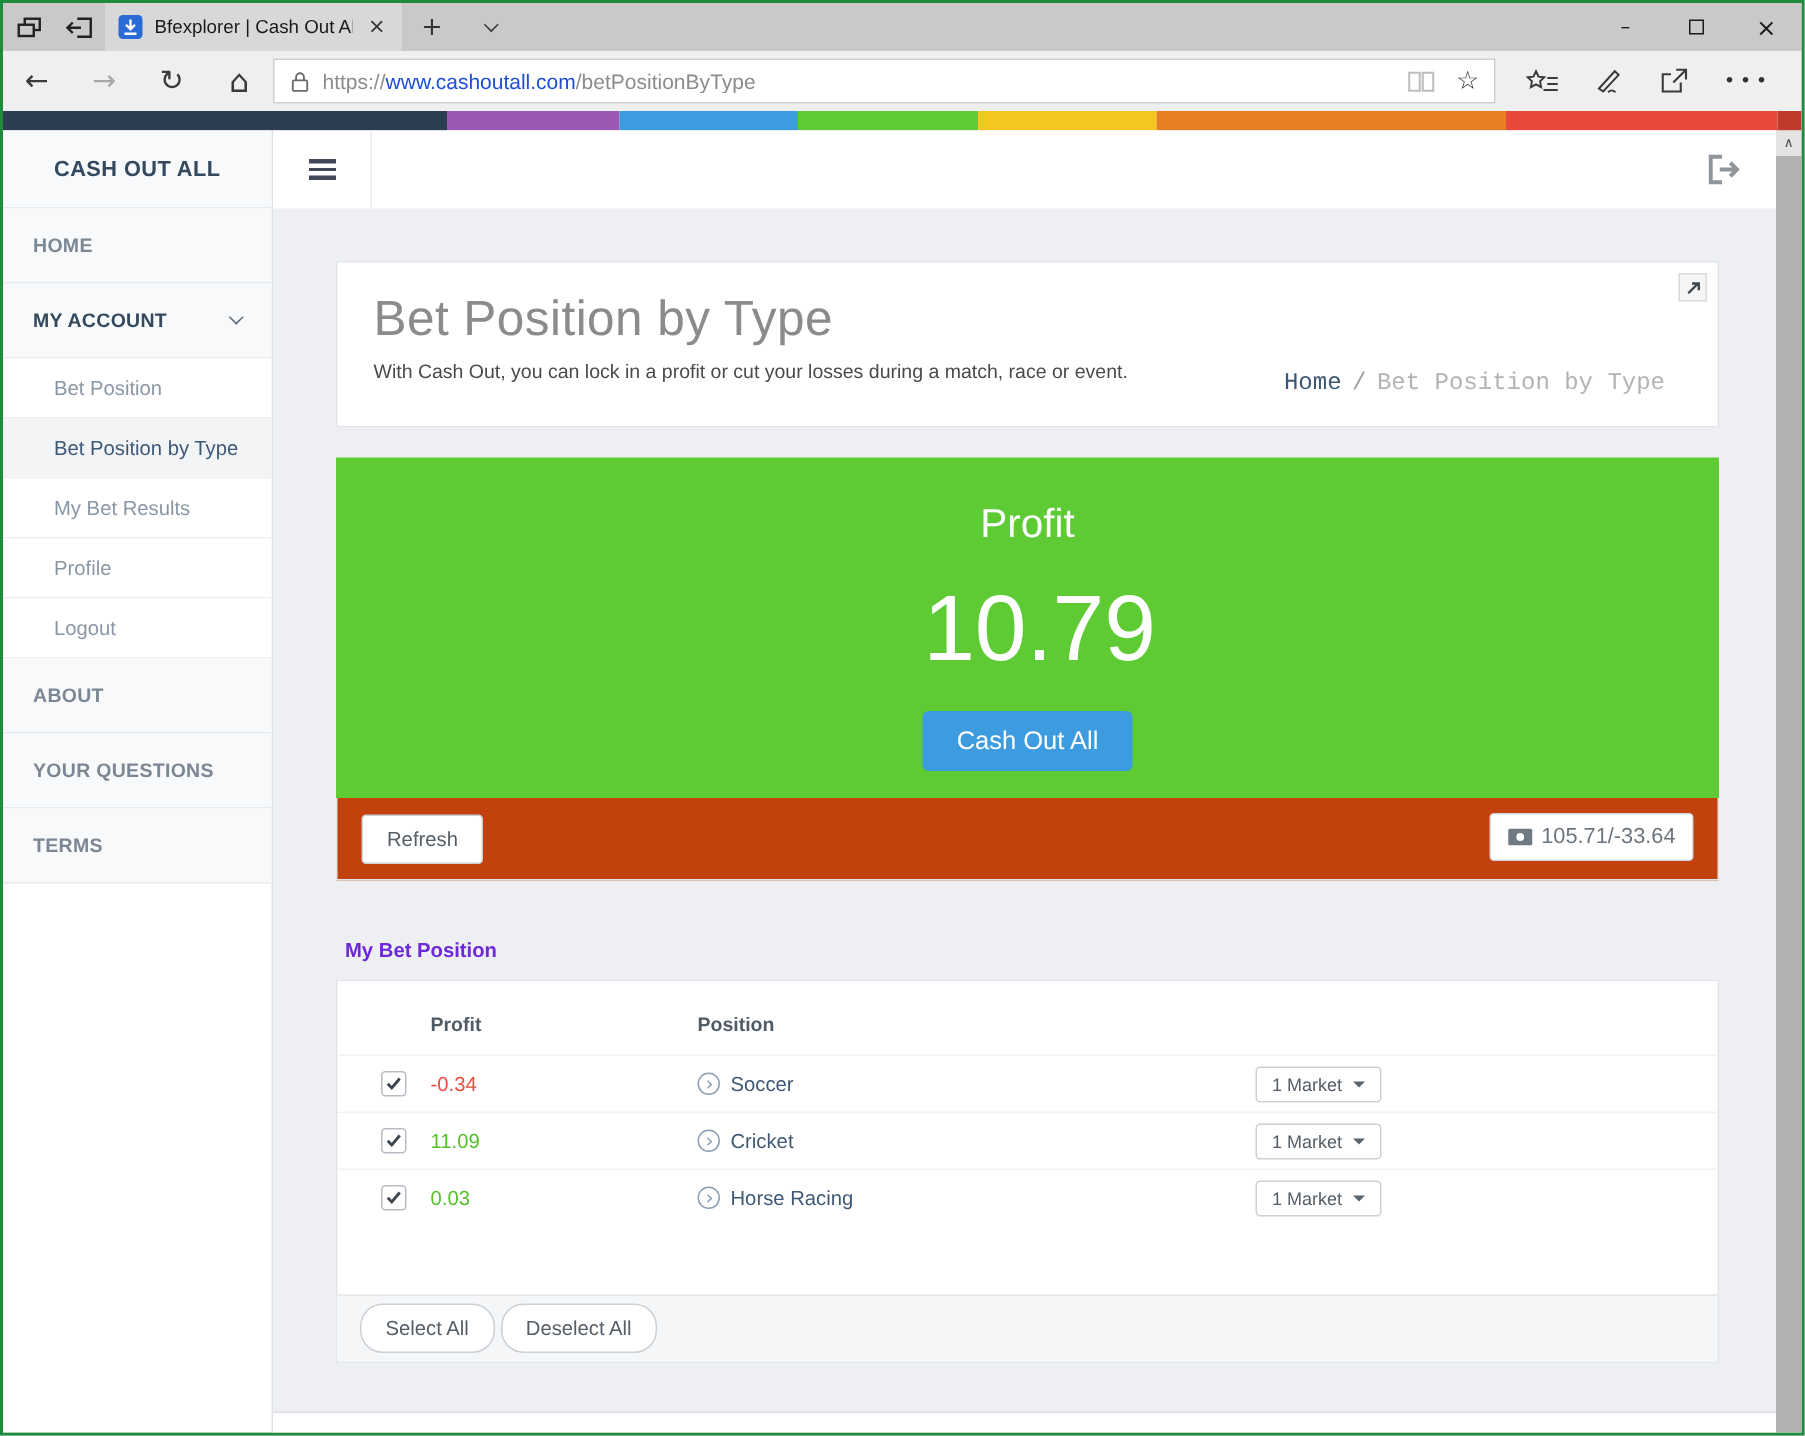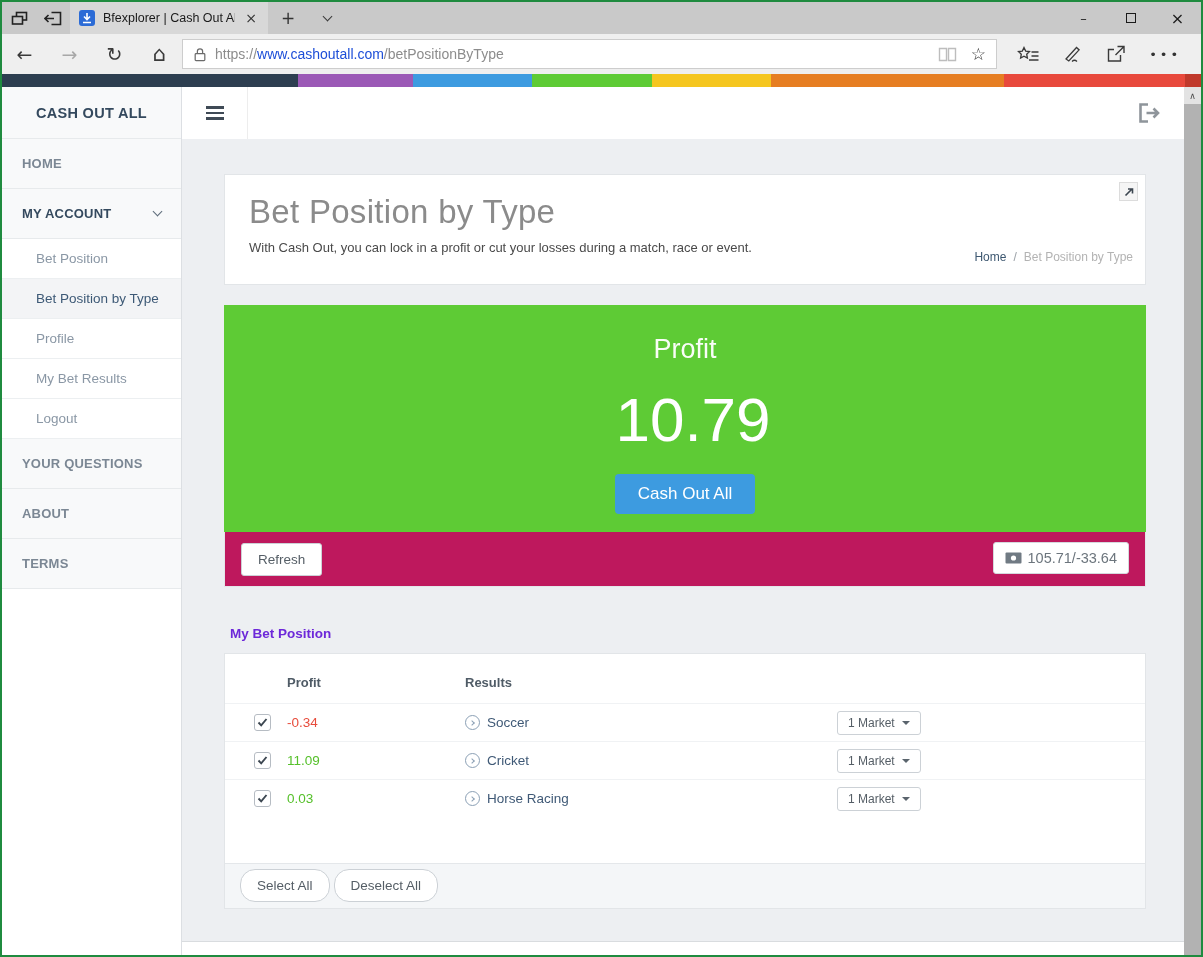--- a/index.html
+++ b/index.html
@@ -70,33 +70,33 @@
   .hamburger { display:flex; flex-direction:column; gap:3px; }
   .hamburger i { display:block; width:18px; height:2.5px; background:#3f4a56; }
   .logout-btn { margin-left:auto; margin-right:22px; display:flex; align-items:center; }
 
   .content { flex:1; overflow:hidden; position:relative; }
 
   .header-card { margin:35px 38px 0 42px; background:#fff; border:1px solid #e2e5e8;
                  padding:18px 24px 20px; position:relative; height:111px; }
   .page-title { font-size:33px; font-weight:300; color:#8b8b8b; letter-spacing:.3px; }
   .page-sub { font-size:13px; color:#4a4a4a; margin-top:9px; }
-  .breadcrumb { position:absolute; right:12px; bottom:20px; font-size:12px; color:#b3b3b3; }
+  .breadcrumb { position:absolute; right:35px; bottom:20px; font-size:16px; color:#b3b3b3;font-family:Liberation Mono, monospace; }
   .breadcrumb .home { color:#3e5871; }
   .breadcrumb .sep { margin:0 7px; color:#9aa0a6; }
   .corner-btn { position:absolute; top:7px; right:7px; width:19px; height:19px; background:#f5f5f5;
                 border:1px solid #dcdcdc; display:flex; align-items:center; justify-content:center; }
 
   .profit-card { margin:20px 38px 0 42px; height:227px; color:#fff; text-align:center; padding-top:29px; }
   .profit-label { font-size:27px; font-weight:300; color:rgba(255,255,255,.96); }
   .profit-value { font-size:62px; font-weight:300; line-height:1; margin-top:24px;padding-left:16px; }
   .cashout-btn { margin-top:23px; display:inline-block; padding:10px 23px; border-radius:4px;
                  color:#fff; font-size:17px; border:none; cursor:pointer; }
 
-  .panel-footer { margin:0 38px 0 42px; height:55px; background:#be185d; border:1px solid #e3e6e9;
+  .panel-footer { margin:0 38px 0 42px; height:55px; background:#c2410c; border:1px solid #e3e6e9;
                   border-top:none; position:relative; }
   .btn { background:#fff; border:1px solid #ccd1d6; border-radius:3px; color:#555e66;
          font-size:13.5px; font-family:inherit; cursor:pointer; }
   .refresh-btn { position:absolute; left:16px; top:11px; padding:8px 16px; }
   .balance-badge { position:absolute; right:16px; top:10px; background:#fff; border:1px solid #d5d9dd;
                    border-radius:3px; padding:7px 11px; font-size:14.5px; color:#6c757d;
                    display:flex; align-items:center; gap:6px; }
 
   .section-title { margin:39px 38px 12px 48px; font-size:13.5px; color:#6d28d9; font-weight:bold; }
 
@@ -216,25 +216,25 @@
 
     <aside class="sidebar">
       <div class="brand">CASH OUT ALL</div>
       <div class="nav-top">HOME</div>
       <div class="nav-top account">
         <span>MY ACCOUNT</span>
         <span class="acct-chev"></span>
       </div>
       <div class="nav-sub">Bet Position</div>
       <div class="nav-sub active">Bet Position by Type</div>
+      <div class="nav-sub">My Bet Results</div>
       <div class="nav-sub">Profile</div>
-      <div class="nav-sub">My Bet Results</div>
       <div class="nav-sub">Logout</div>
+      <div class="nav-top">ABOUT</div>
       <div class="nav-top">YOUR QUESTIONS</div>
-      <div class="nav-top">ABOUT</div>
       <div class="nav-top">TERMS</div>
     </aside>
 
     <div class="main">
       <div class="topbar">
         <div class="hamburger-box">
           <span class="hamburger">
               <i></i>
               <i></i>
               <i></i>
@@ -277,21 +277,21 @@
             </svg>
             <span>105.71/-33.64</span>
           </div>
         </div>
 
         <div class="section-title">My Bet Position</div>
         <div class="table-card">
           <div class="trow thead">
             <span></span>
             <span>Profit</span>
-            <span>Results</span>
+            <span>Position</span>
           </div>
 
           <div class="trow data-row">
             <span class="checkbox">
               <svg width="11" height="9" viewBox="0 0 11 9">
                 <path d="M1.5 4.5 l2.7 2.8 L9.5 1" fill="none" stroke="#3c4650" stroke-width="1.9"></path>
               </svg>
             </span>
             <span style="color: rgb(231, 76, 60);">-0.34</span>
             <span class="event-cell">

